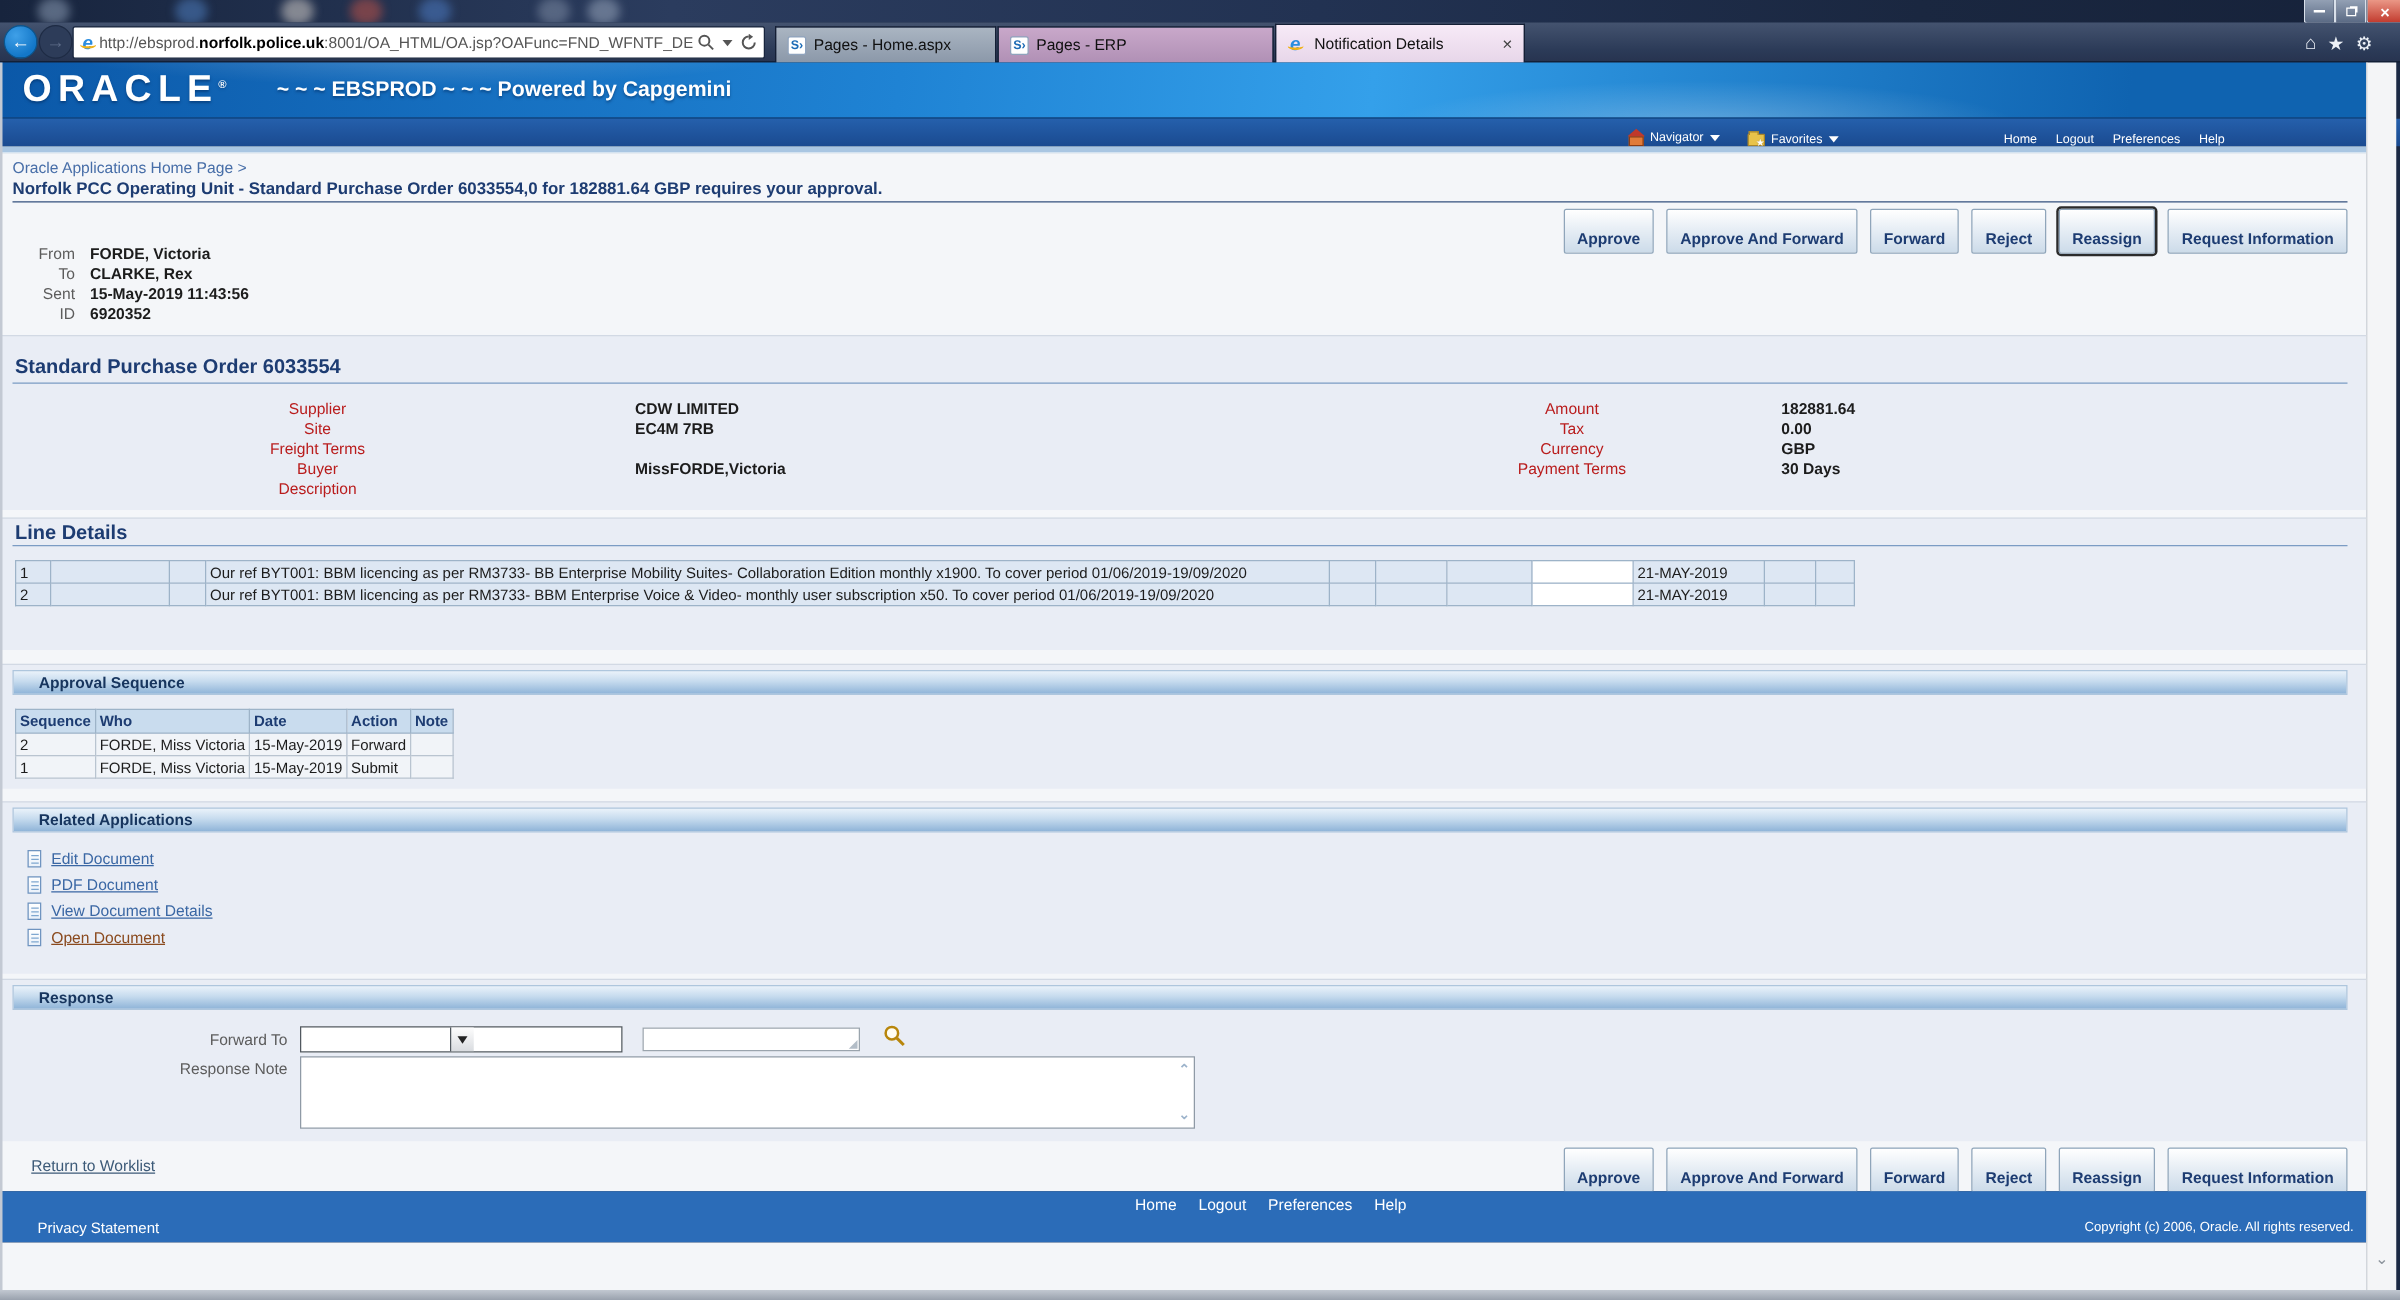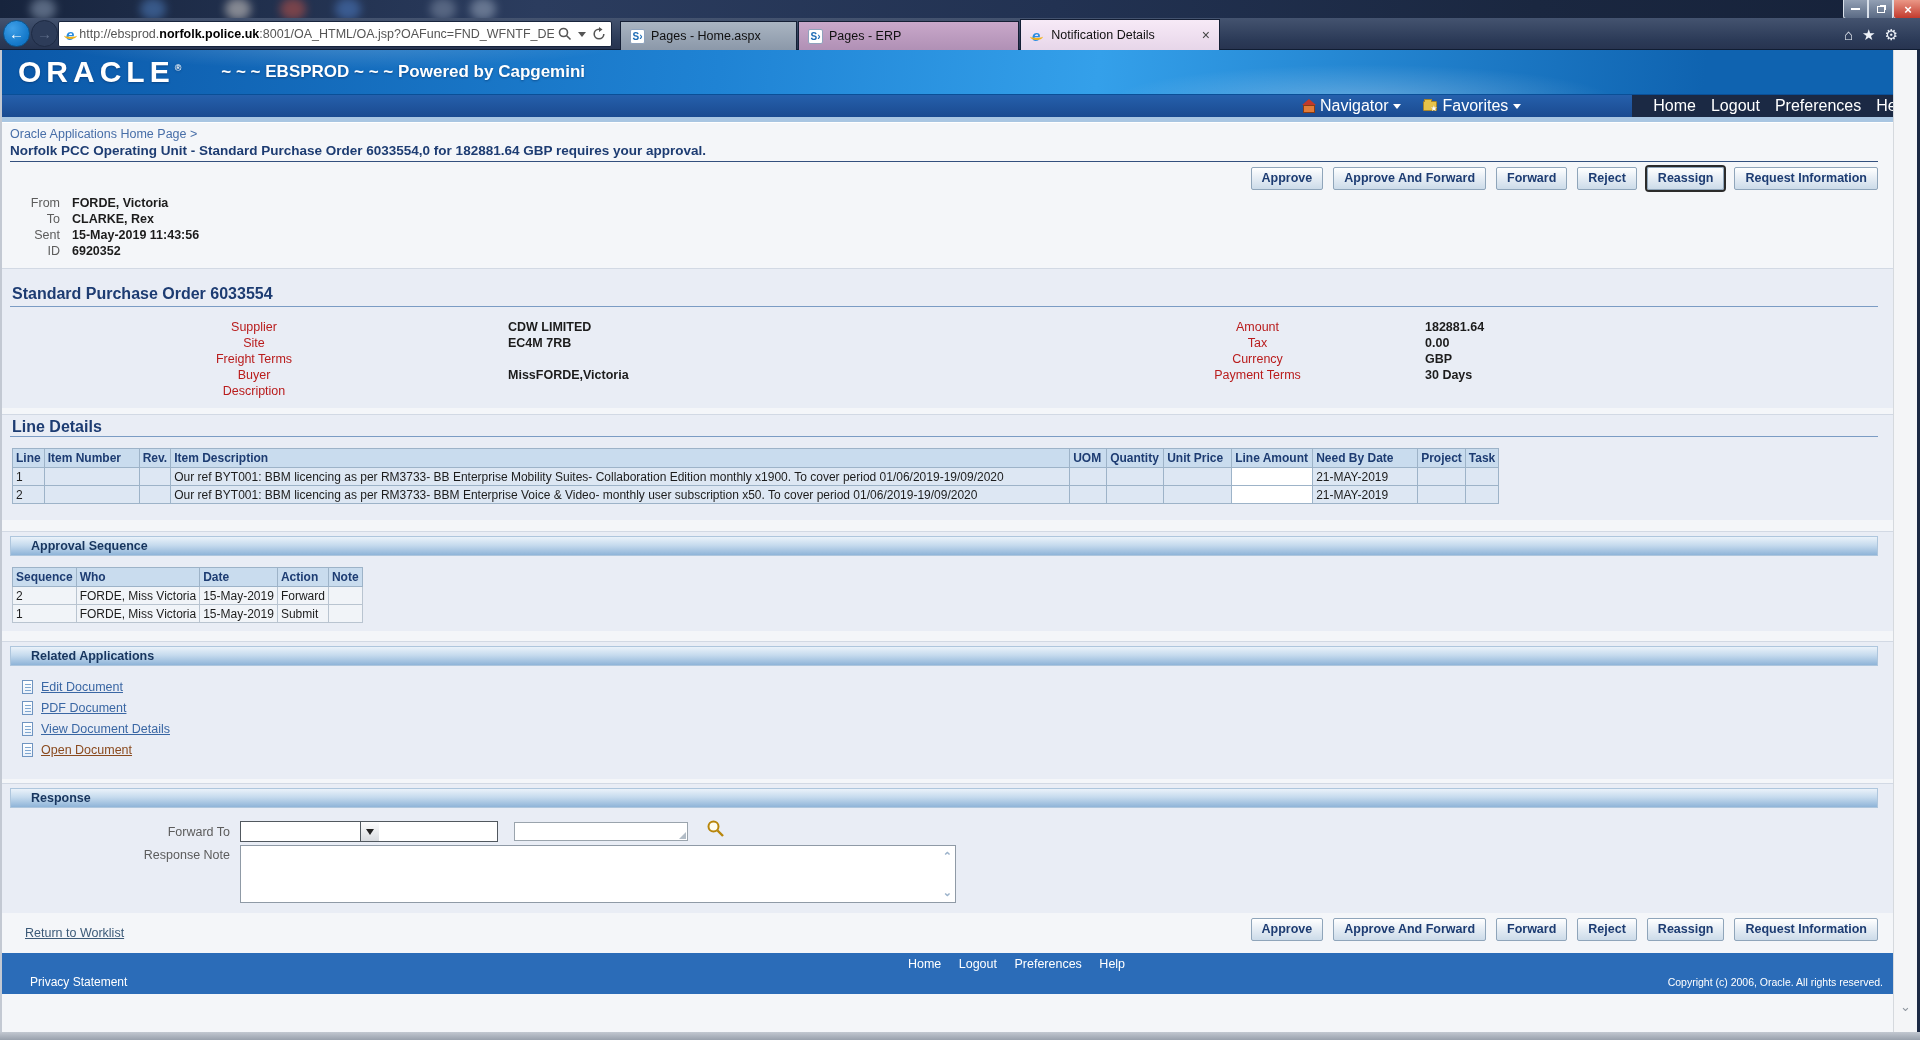--- a/index.html
+++ b/index.html
@@ -61,23 +61,23 @@
     background-image:
       radial-gradient(ellipse 420px 60px at 72% 115%, rgba(255,255,255,.28), transparent 60%),
       radial-gradient(ellipse 500px 50px at 18% -25%, rgba(255,255,255,.22), transparent 60%),
       linear-gradient(96deg,#0b58a8,#1f83d4 38%,#34a0ea 58%,#0f63b0 90%);
     border-bottom:1px solid #0a4f97; display:flex; align-items:center; padding-left:18px; }
   .oracle-logo { color:#fff; font-size:30px; font-weight:bold; letter-spacing:5px;
     text-shadow:0 1px 2px rgba(0,40,90,.5); }
   .oracle-reg { font-size:9px; vertical-align:super; letter-spacing:0; }
   .banner-text { color:#fff; font-size:17px; font-weight:bold; margin-left:40px; text-shadow:0 1px 2px rgba(0,40,90,.5); }
 
-  .navband { left:0; top:95px; width:1632px; height:22px;
-    background:linear-gradient(180deg,#2560ac,#1a4a90); display:flex; align-items:center;
-    font-size:16px; color:#fff; }
+  .navband { left:0; top:95px; width:1920px; height:22px;
+    background:linear-gradient(180deg,#2560ac,#1a4a90); display:flex; align-items:flex-end;
+    font-size:10px; color:#fff; }
   .navband .item { display:flex; align-items:center; gap:5px; cursor:default; }
   .nav-caret { width:0; height:0; border-left:4px solid transparent; border-right:4px solid transparent; border-top:5px solid #fff; }
   .house { width:12px; height:8px; background:#e07b39; border:1px solid #8a3c14; position:relative; margin-top:5px; }
   .house::before { content:""; position:absolute; left:-2px; top:-7px; width:0; height:0;
     border-left:7px solid transparent; border-right:7px solid transparent; border-bottom:6px solid #c0392b; }
   .folder { width:14px; height:10px; background:#e8c34a; border:1px solid #a8852a; border-radius:1px; position:relative; }
   .folder::before { content:""; position:absolute; left:0; top:-3px; width:6px; height:2px; background:#e8c34a; border:1px solid #a8852a; border-bottom:none; }
   .folder::after { content:"★"; position:absolute; right:-1px; bottom:-3px; font-size:8px; color:#fff; text-shadow:0 0 1px #a8852a; }
   .toplinks { display:flex; gap:15px; margin-left:132px; }
   .lightstrip { left:0; top:117px; width:1893px; height:6px; background:#a9c6e2; border-bottom:1px solid #fff; }
@@ -88,21 +88,21 @@
 
   .breadcrumb { left:10px; top:4px; font-size:12.5px; color:#476ea8; }
   .breadcrumb a { color:#476ea8; text-decoration:none; }
   .pagetitle { left:10px; top:20px; font-size:13.5px; font-weight:bold; color:#1d3c72; }
   .titlerule { left:10px; top:38px; width:1868px; height:1px; background:#33507e; }
 
   .actions { display:flex; gap:10px; justify-content:flex-end; }
   .actions-top { left:10px; right:15px; top:44px; }
   .actions-bottom { left:10px; right:15px; top:795px; }
   .btn { background:linear-gradient(180deg,#ffffff,#e7eef5 45%,#ccdbe9); border:1px solid #8fa5ba;
-    border-radius:2px; padding:3px 10px 4px; font-size:12.5px; font-weight:bold; color:#1d3c72;
+    border-radius:2px; padding:16px 10px 4px; font-size:12.5px; font-weight:bold; color:#1d3c72;
     font-family:"Liberation Sans",sans-serif; cursor:pointer; white-space:nowrap; }
   .btn.focused { box-shadow:0 0 0 2px #2b2b2b; }
 
   .msg { left:10px; top:72px; font-size:12.5px; }
   .msg .row { display:flex; height:16px; align-items:center; }
   .msg .lbl { width:50px; text-align:right; color:#5c5c5c; }
   .msg .val { margin-left:12px; font-weight:bold; color:#1c1c1c; }
 
   .panel { left:0; width:1893px; background:#e9edf5; border-top:1px solid #d2d9e4; }
   .po-panel { top:145px; height:140px; }
@@ -363,33 +363,20 @@
           <col style="width:899px">
         <col style="width:37px">
           <col style="width:57px">
           <col style="width:68px">
           <col style="width:81px">
         <col style="width:105px">
           <col style="width:41px">
           <col style="width:31px">
       </colgroup>
       <tbody>
-          <tr>
-        <th>Line</th>
-        <th>Item Number</th>
-        <th>Rev.</th>
-        <th>Item Description</th>
-        <th>UOM</th>
-        <th>Quantity</th>
-        <th>Unit Price</th>
-        <th>Line Amount</th>
-        <th>Need By Date</th>
-        <th>Project</th>
-        <th>Task</th>
-      </tr>
       <tr>
         <td>1</td>
         <td></td>
         <td></td>
         <td>Our ref BYT001: BBM licencing as per RM3733- BB Enterprise Mobility Suites- Collaboration Edition monthly x1900. To cover period 01/06/2019-19/09/2020</td>
         <td></td>
         <td></td>
         <td></td>
         <td class="white"></td>
         <td>21-MAY-2019</td>

